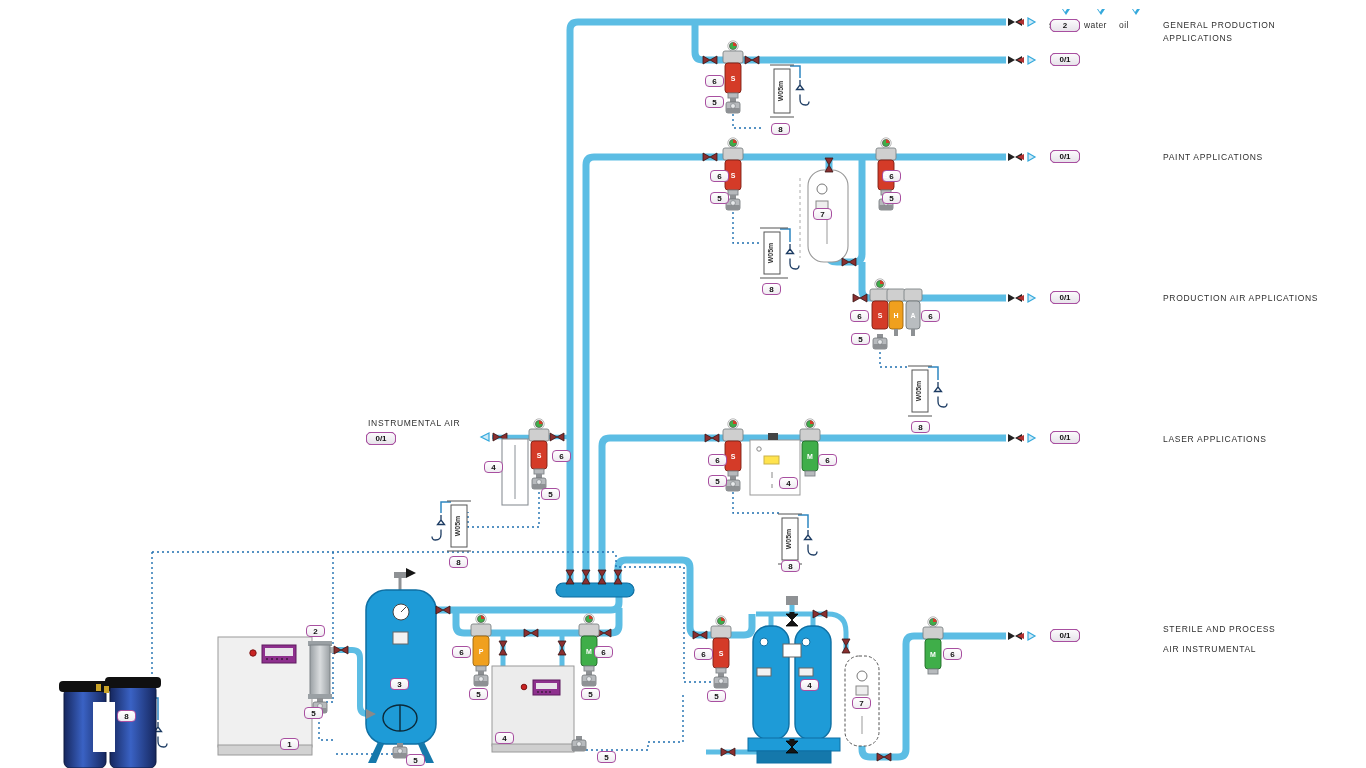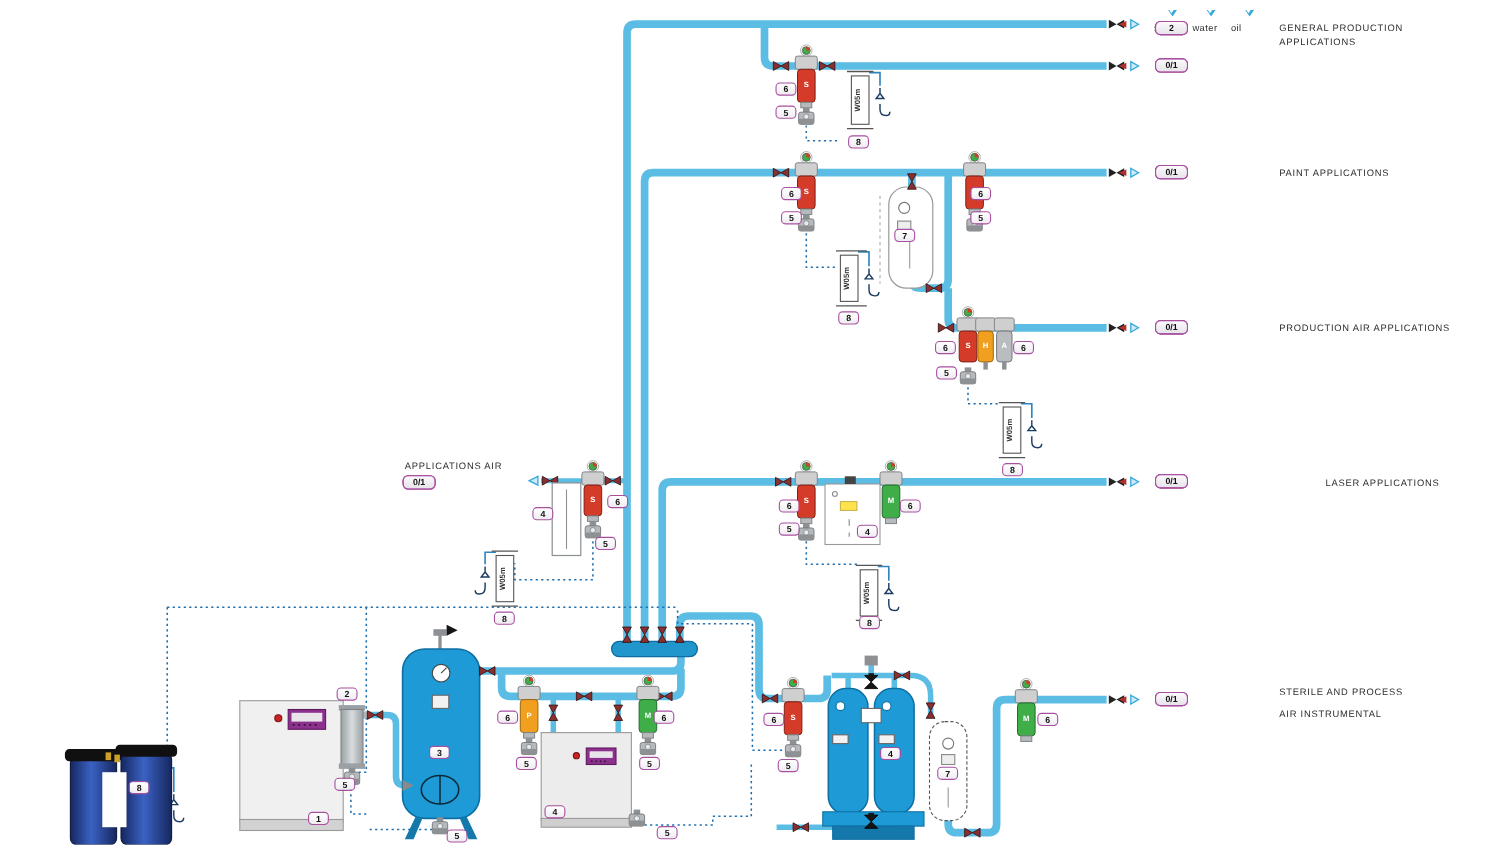--- a/index.html
+++ b/index.html
@@ -430,31 +430,31 @@
   <span class="badge">1-3</span>
   <span class="badge">0/1</span>
 </div>
 <div class="lbl" style="left:1163px;top:293px">PRODUCTION AIR APPLICATIONS</div>
 
 <div class="brow" style="left:1050px;top:431px">
   <span class="badge">2</span>
   <span class="badge">1-3</span>
   <span class="badge">0/1</span>
 </div>
-<div class="lbl" style="left:1205px;top:434px">LASER APPLICATIONS</div>
+<div class="lbl" style="left:1163px;top:434px">LASER APPLICATIONS</div>
 
 <div class="brow" style="left:1050px;top:629px">
   <span class="badge">2</span>
   <span class="badge">1-3</span>
   <span class="badge">0/1</span>
 </div>
 <div class="lbl" style="left:1163px;top:624px">STERILE AND PROCESS</div>
 <div class="lbl" style="left:1163px;top:644px">AIR INSTRUMENTAL</div>
 
-<div class="lbl" style="left:368px;top:418px">APPLICATIONS AIR</div>
+<div class="lbl" style="left:368px;top:418px">INSTRUMENTAL AIR</div>
 <div class="brow" style="left:366px;top:432px">
   <span class="badge">1</span>
   <span class="badge">1-3</span>
   <span class="badge">0/1</span>
 </div>
 
 <span class="tag" style="left:280px;top:738px">1</span>
 <span class="tag" style="left:306px;top:625px">2</span>
 <span class="tag" style="left:390px;top:678px">3</span>
 

